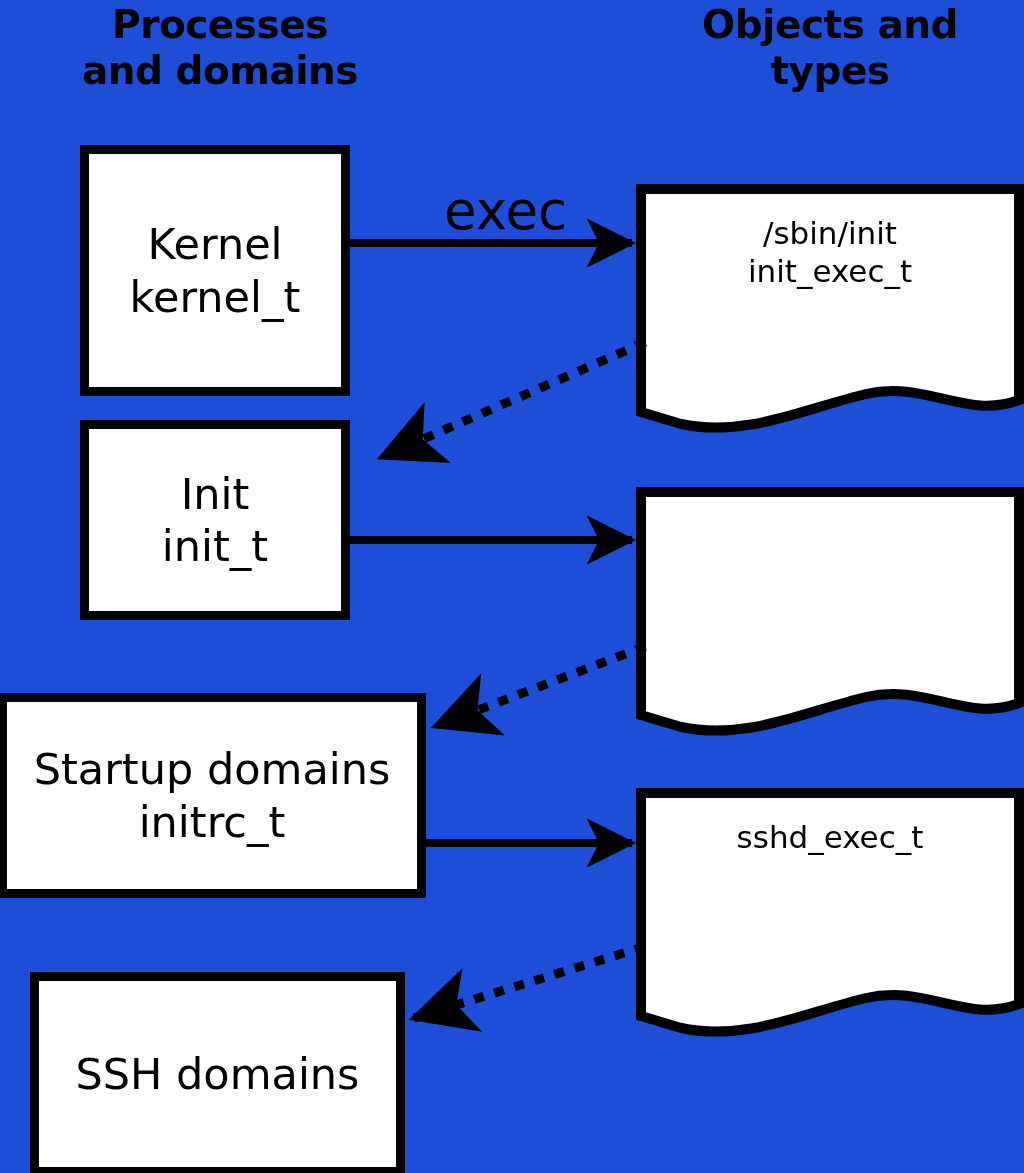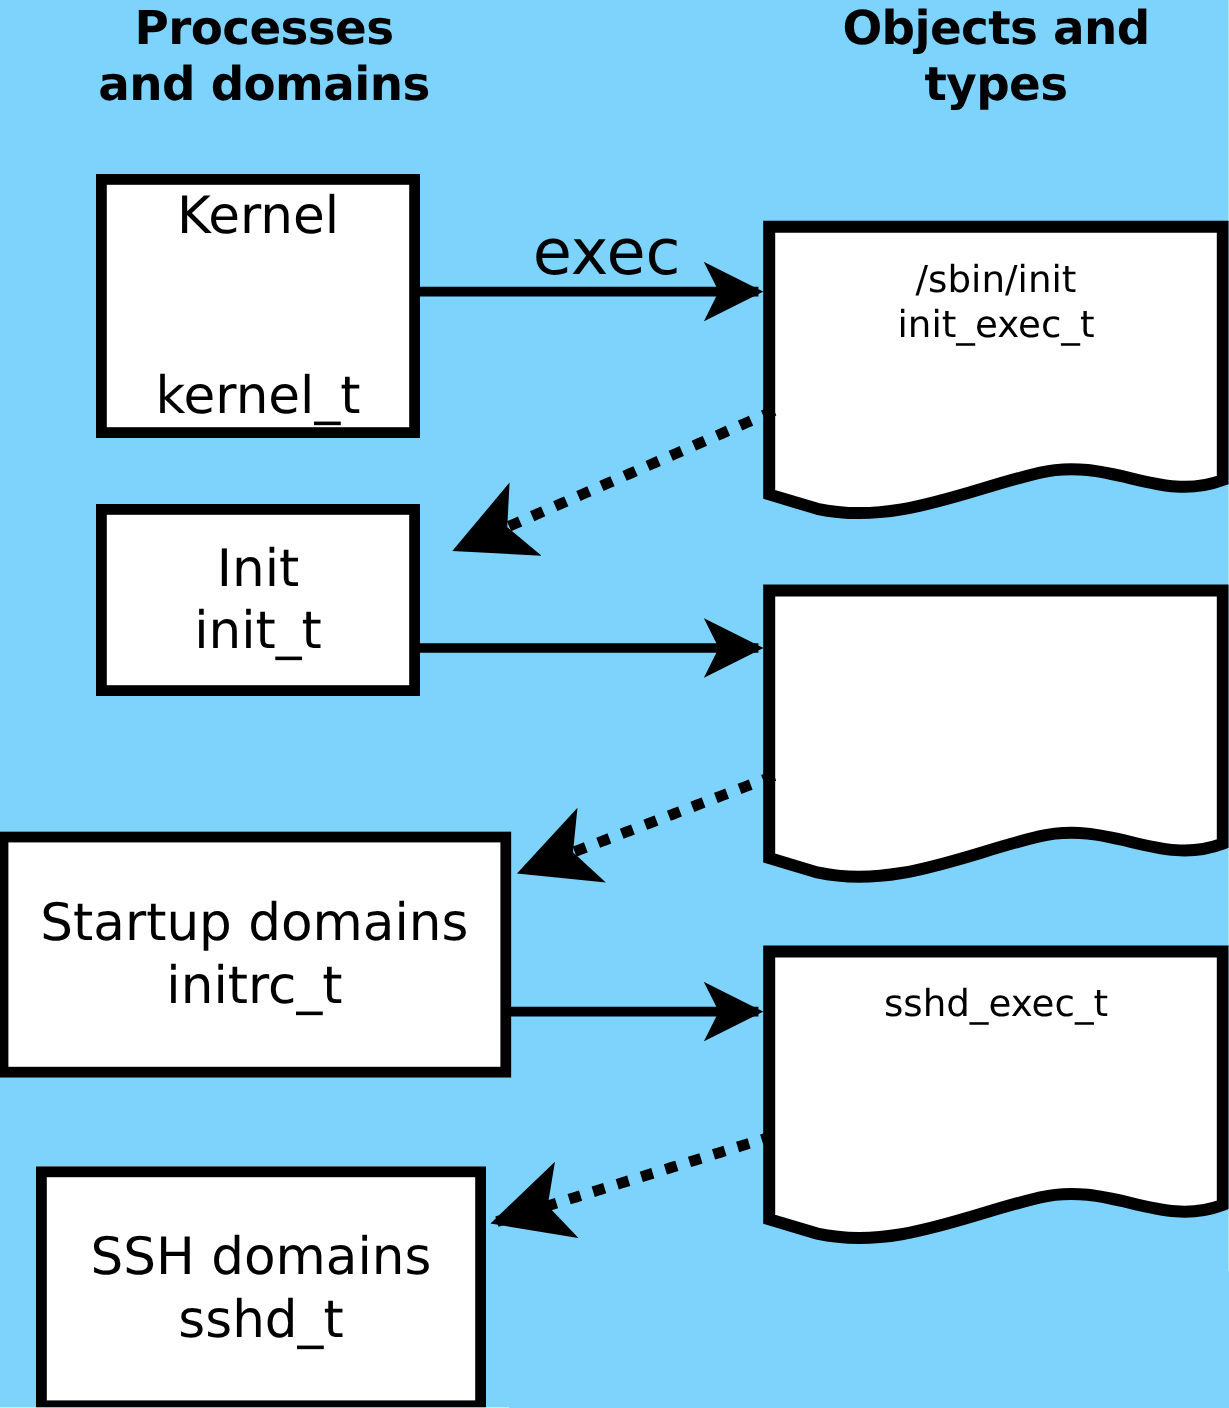--- a/index.html
+++ b/index.html
@@ -7,21 +7,21 @@
     padding: 0;
     background: #ffffff;
   }
   body {
     font-family: "DejaVu Sans", sans-serif;
   }
   #canvas {
     position: relative;
     width: 1024px;
     height: 1173px;
-    background: #7dd3fc;
+    background: #1d4ed8;
     overflow: hidden;
   }
   .col-header {
     position: absolute;
     text-align: center;
     font-weight: bold;
     font-size: 39px;
     line-height: 1.18;
     color: #000000;
     white-space: pre-line;
@@ -82,38 +82,37 @@
 <body>
 
 <div id="canvas">
 
   <div class="col-header" id="header-left">Processes
 and domains</div>
 
   <div class="col-header" id="header-right">Objects and
 types</div>
 
-  <div class="proc-box" style="left:80px; top:145px; width:270px; height:220px;justify-content:space-between;">
+  <div class="proc-box" style="left:80px; top:145px; width:270px; height:251px;">
     <div class="proc-line">Kernel</div>
     <div class="proc-line">kernel_t</div>
   </div>
 
-  <div class="proc-box" style="left:80px; top:420px; width:270px; height:160px;">
+  <div class="proc-box" style="left:80px; top:420px; width:270px; height:200px;">
     <div class="proc-line">Init</div>
     <div class="proc-line">init_t</div>
   </div>
 
   <div class="proc-box" style="left:-2px; top:693px; width:428px; height:205px;">
     <div class="proc-line">Startup domains</div>
     <div class="proc-line">initrc_t</div>
   </div>
 
   <div class="proc-box" style="left:30px; top:972px; width:375px; height:204px;">
     <div class="proc-line">SSH domains</div>
-    <div class="proc-line">sshd_t</div>
   </div>
 
   <div class="doc-shape" style="left:636px; top:184px; width:388px; height:250px;">
     <svg width="388" height="250" viewBox="0 0 388 250">
       <path d="M 5 5 L 383 5 L 383 216 C 330 236 290 196 230 210
                C 170 224 110 254 45 240 L 5 228 Z" fill="#ffffff" stroke="#000000" stroke-width="10" stroke-linejoin="miter" stroke-linecap="butt"></path>
     </svg>
   </div>
   <div class="doc-label" style="left:640px; top:215px; width:380px;">
     <div>/sbin/init</div>

